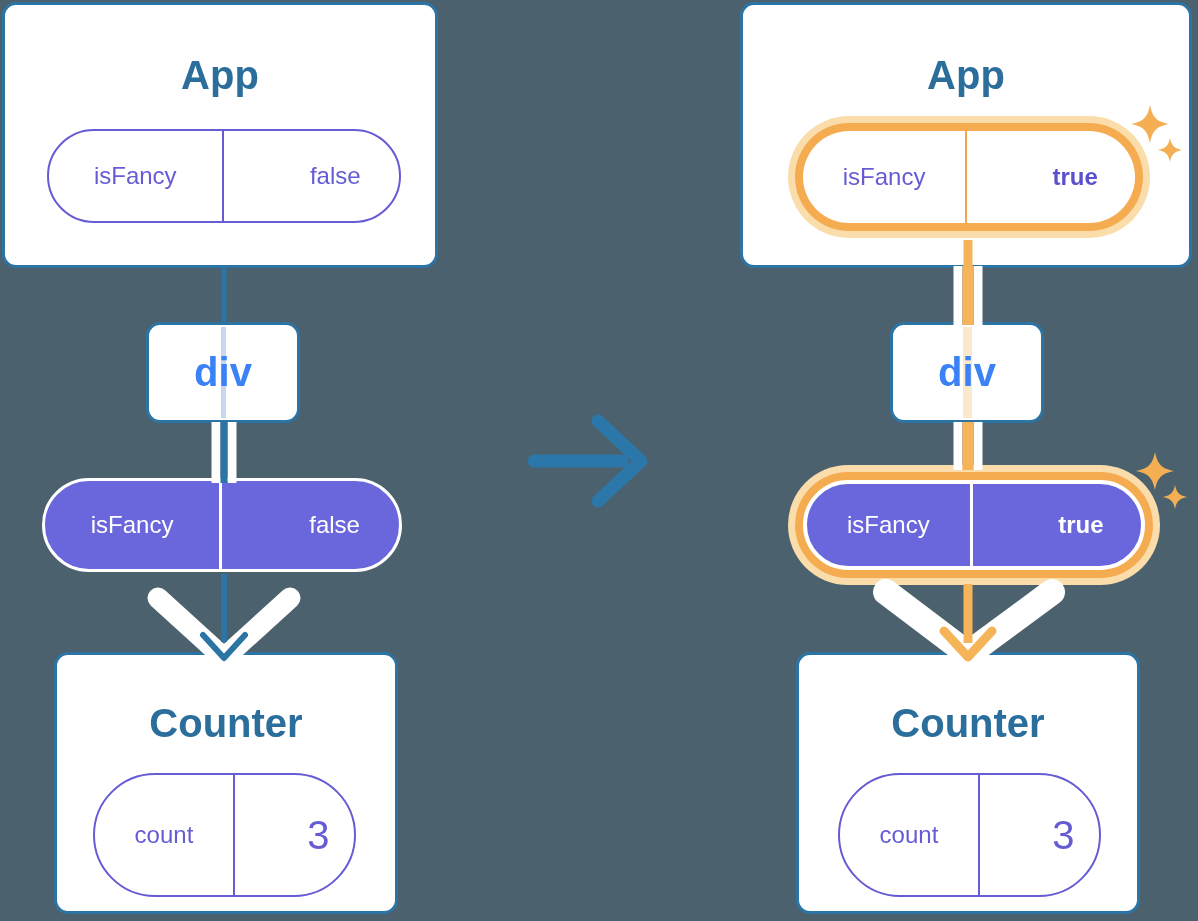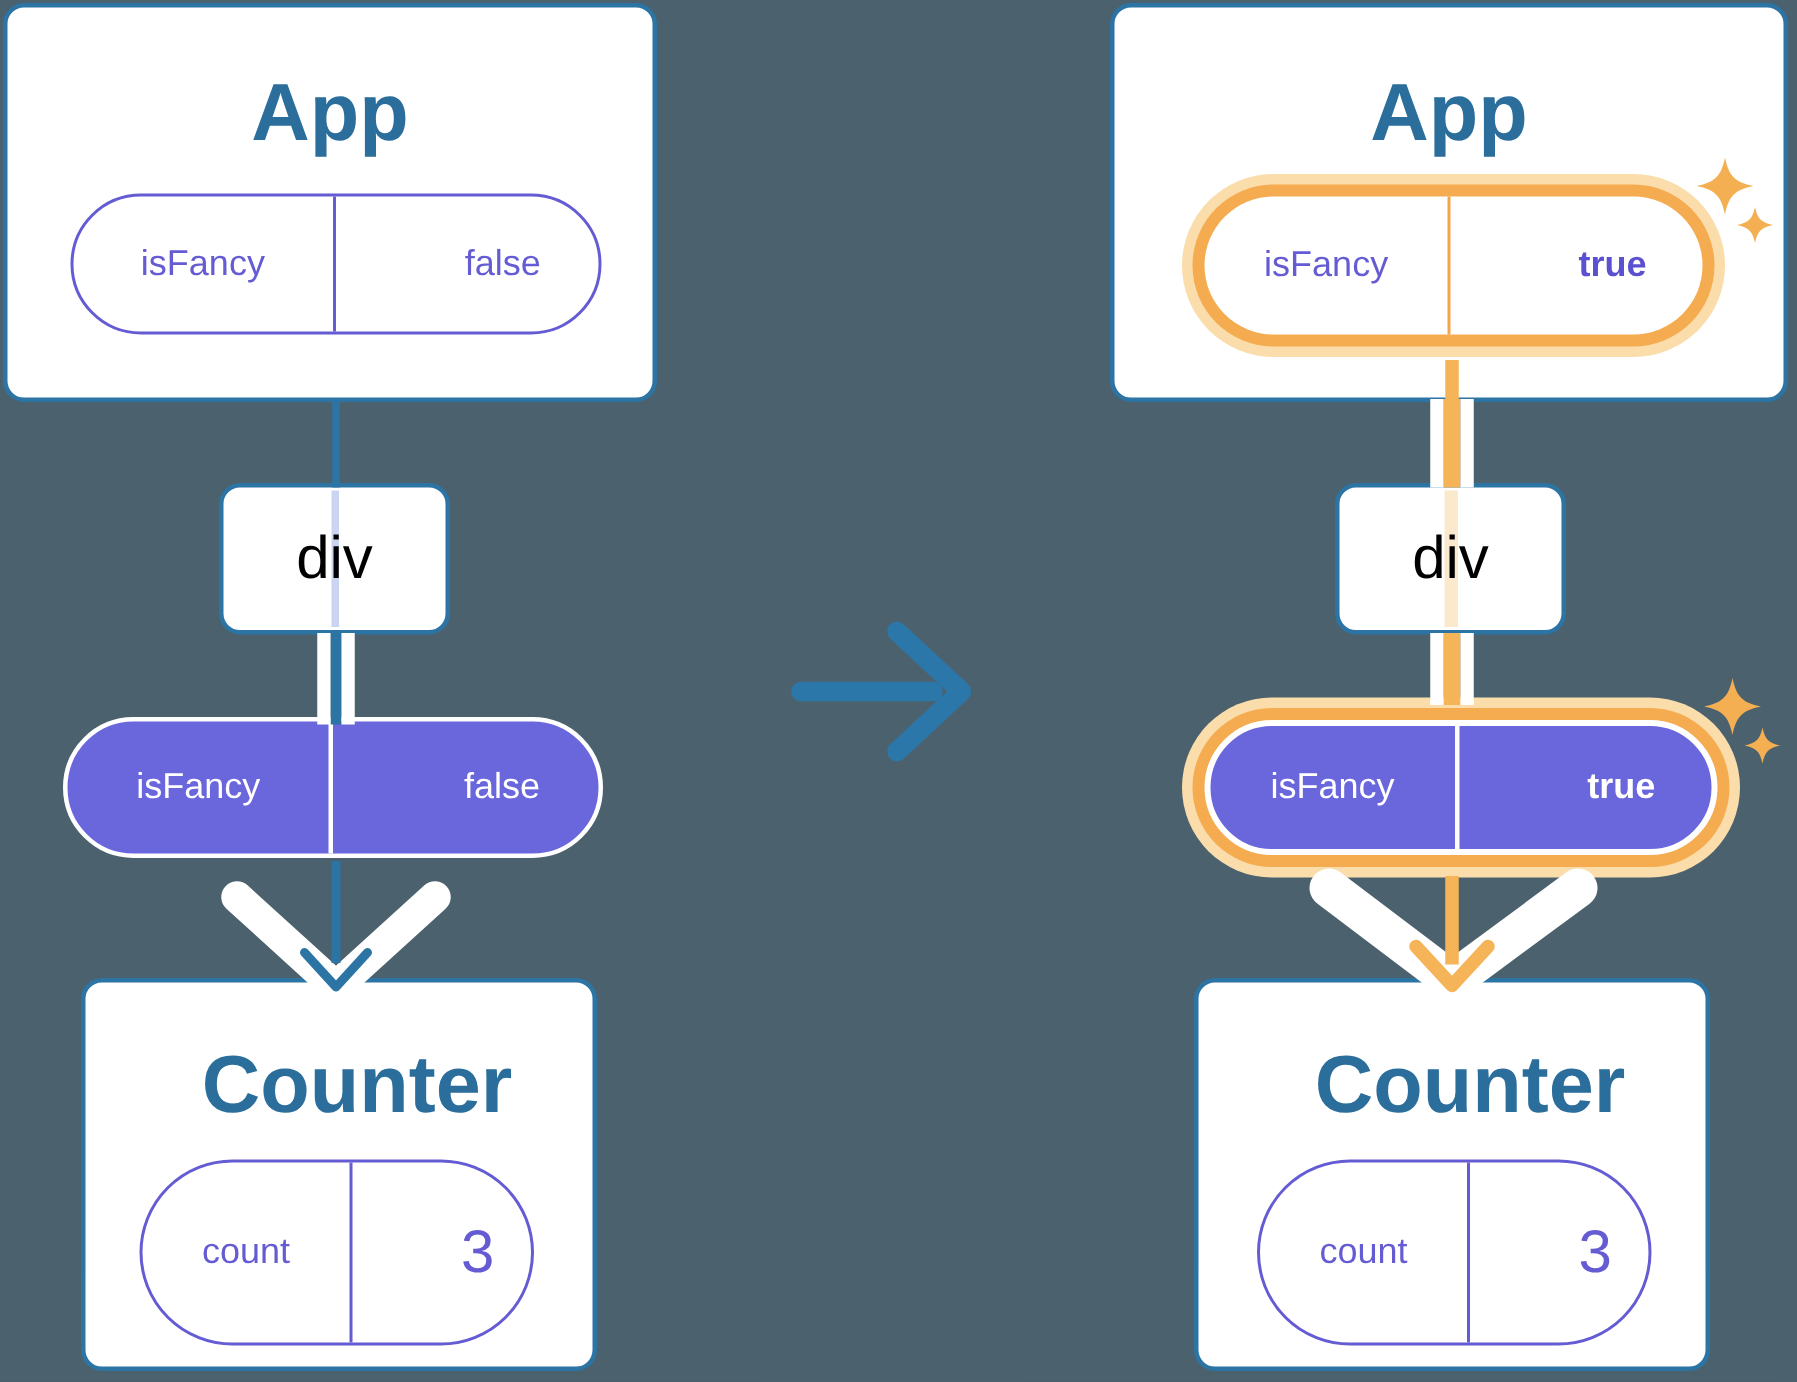--- a/index.html
+++ b/index.html
@@ -10,38 +10,38 @@
   }
   svg.overlay{position:absolute;left:0;top:0;width:1198px;height:921px;pointer-events:none;}
 
   
   .card{
     position:absolute;background:#fff;border:3px solid #2B74A4;border-radius:14px;
     box-sizing:border-box;
   }
   .card-title{
     position:absolute;left:0;width:100%;text-align:center;
-    font-size:54px;line-height:48px;font-weight:700;color:#2B6E9C;
+    font-size:40px;line-height:48px;font-weight:700;color:#2B6E9C;
   }
   .app-card-left  {left:2px;  top:2px;  width:436px;height:266px;}
   .app-card-right {left:740px;top:2px;  width:452px;height:266px;}
   .counter-card-left {left:54px; top:652px;width:344px;height:262px;}
   .counter-card-right{left:796px;top:652px;width:344px;height:262px;}
   .app-title{top:46px;}
-  .counter-title{top:44px;padding-left:12px;}
+  .counter-title{top:44px;}
 
   .div-card{
     position:absolute;width:154px;height:101px;background:#fff;
     border:3px solid #2B74A4;border-radius:14px;box-sizing:border-box;
     display:flex;align-items:center;justify-content:center;
   }
   .div-card-left {left:146px;top:322px;}
   .div-card-right{left:890px;top:322px;}
   .div-label{
-    position:relative;z-index:2;font-size:40px;font-weight:400;color:#000000;
+    position:relative;z-index:2;font-size:40px;font-weight:700;color:#3b82f6;
   }
   .inner-line{
     position:absolute;top:2px;bottom:2px;left:50%;z-index:1;
   }
   .inner-line.blue  {width:5px;margin-left:-2.5px;background:#C9D5F1;}
   .inner-line.cream {width:9px;margin-left:-4.5px;background:#FBE9CE;}
 
   
   .pill{
     position:absolute;display:flex;border-radius:999px;box-sizing:border-box;

